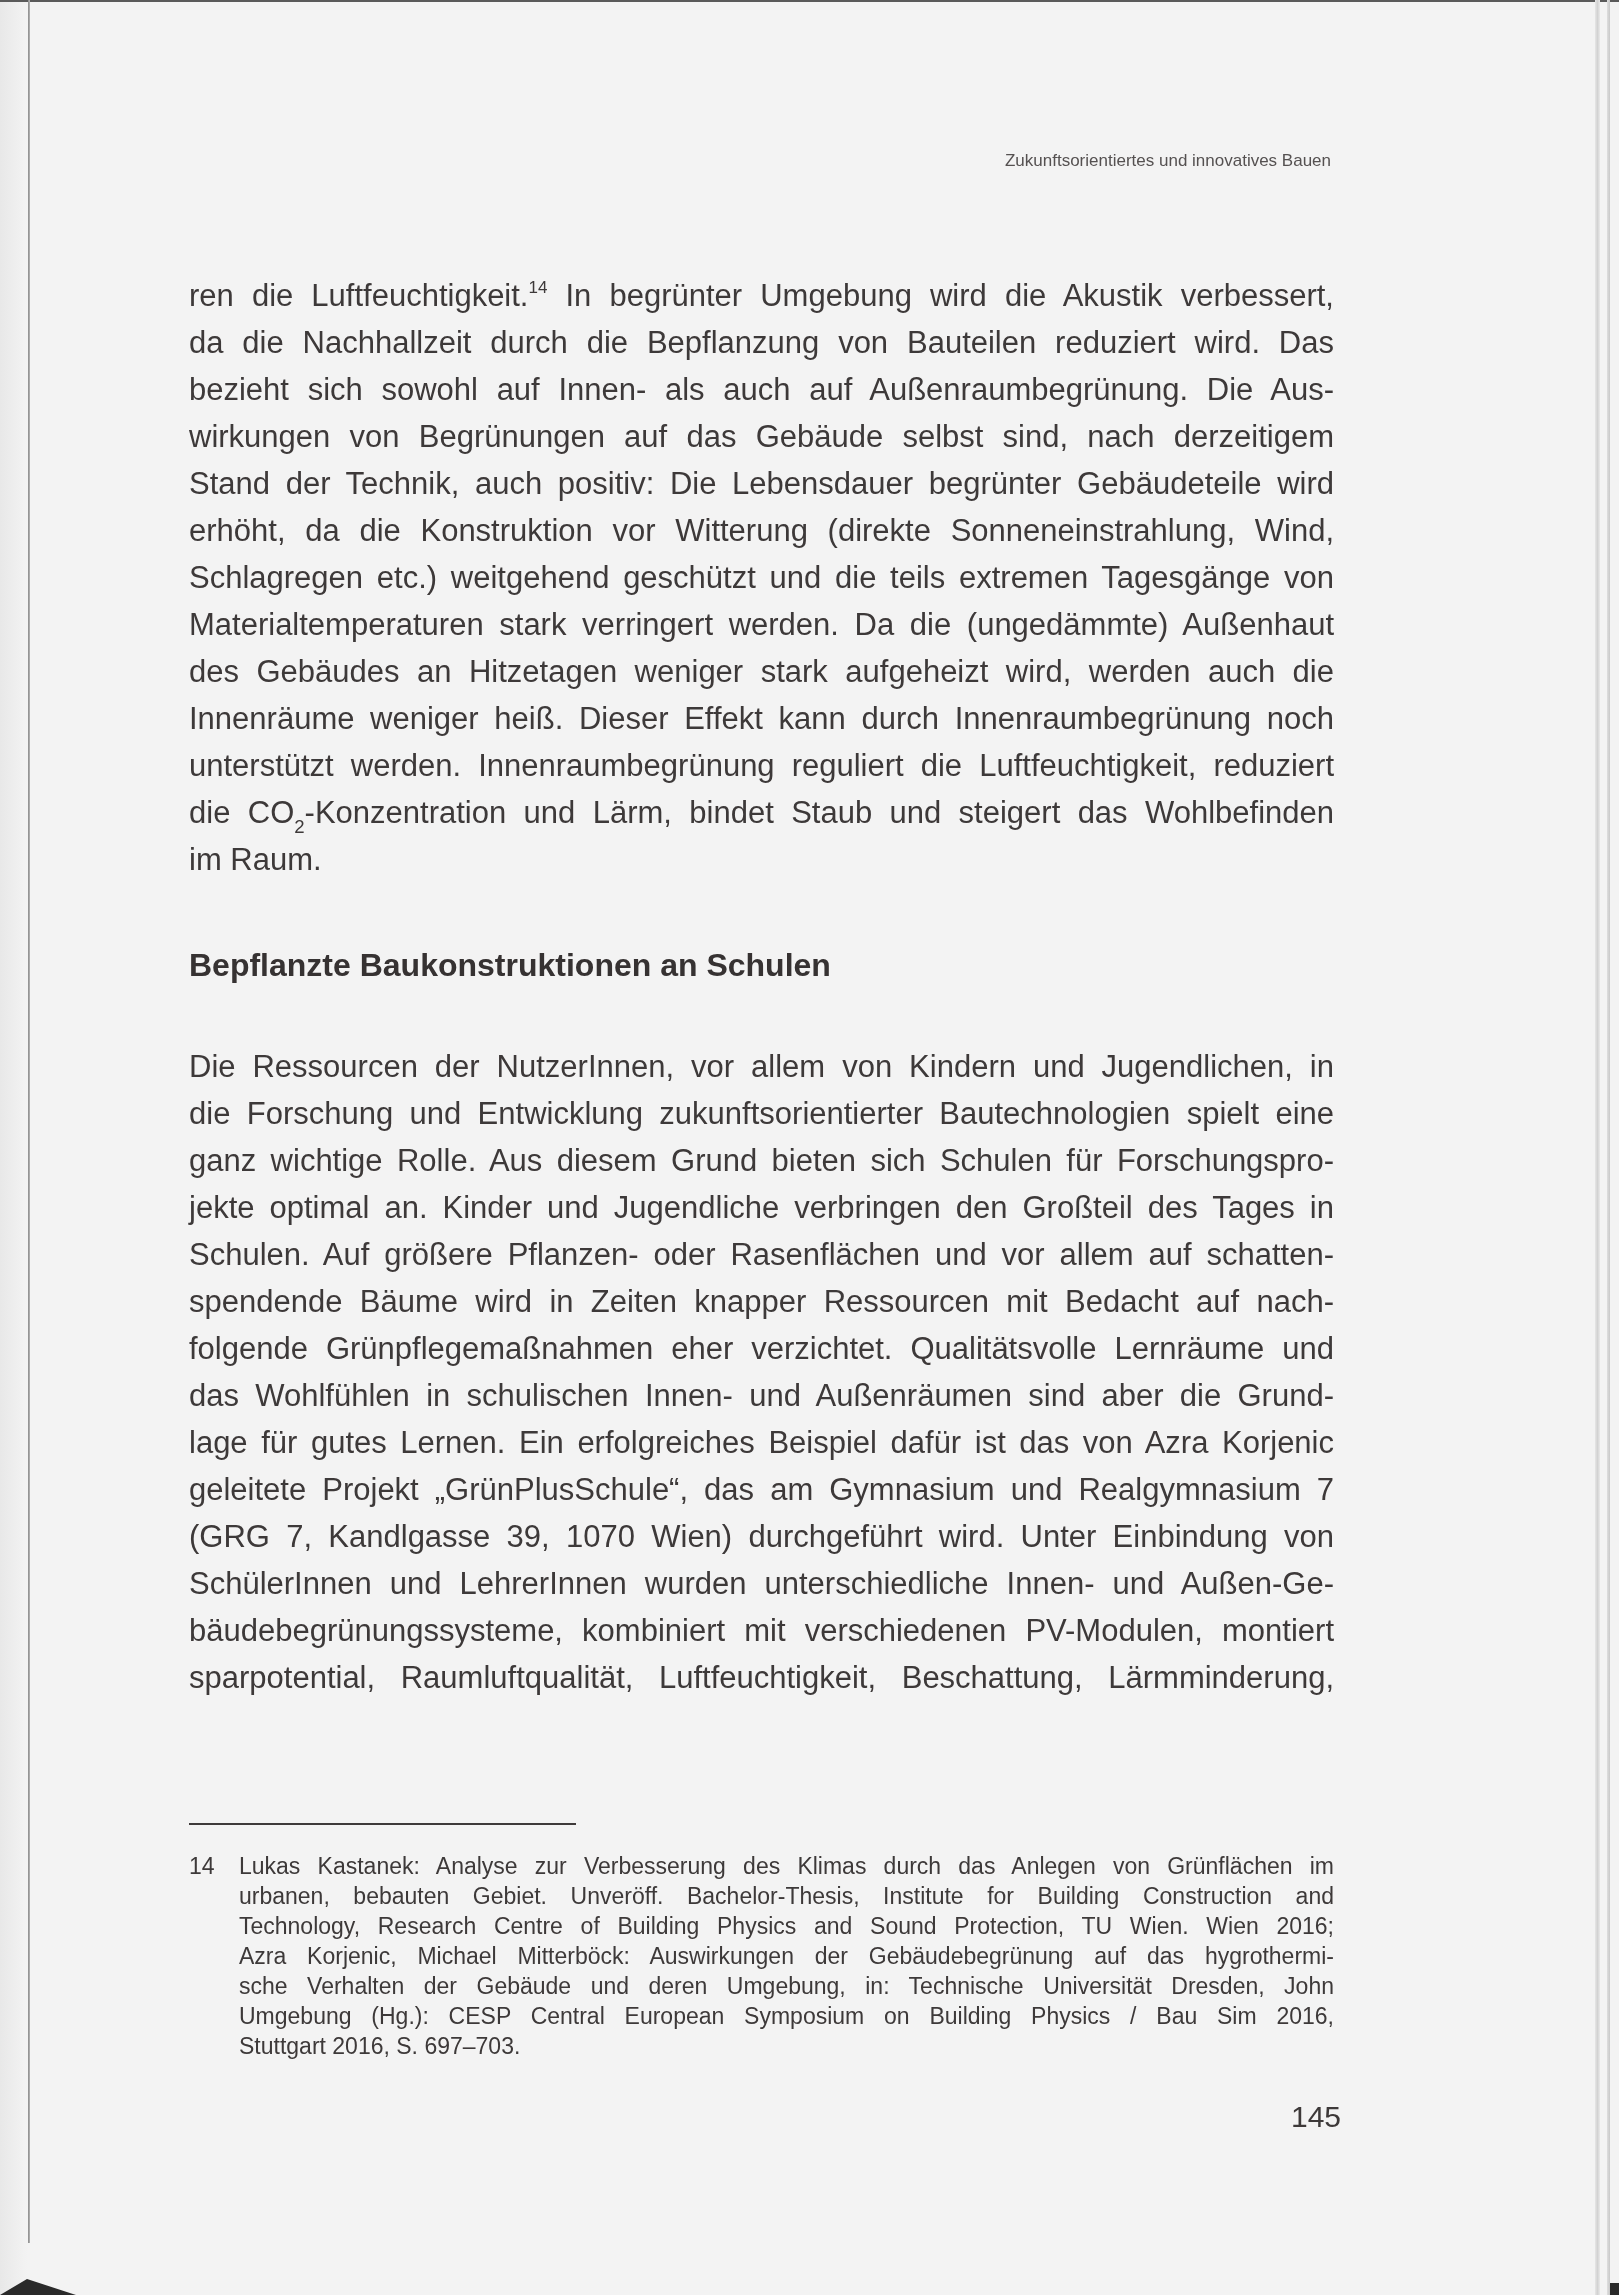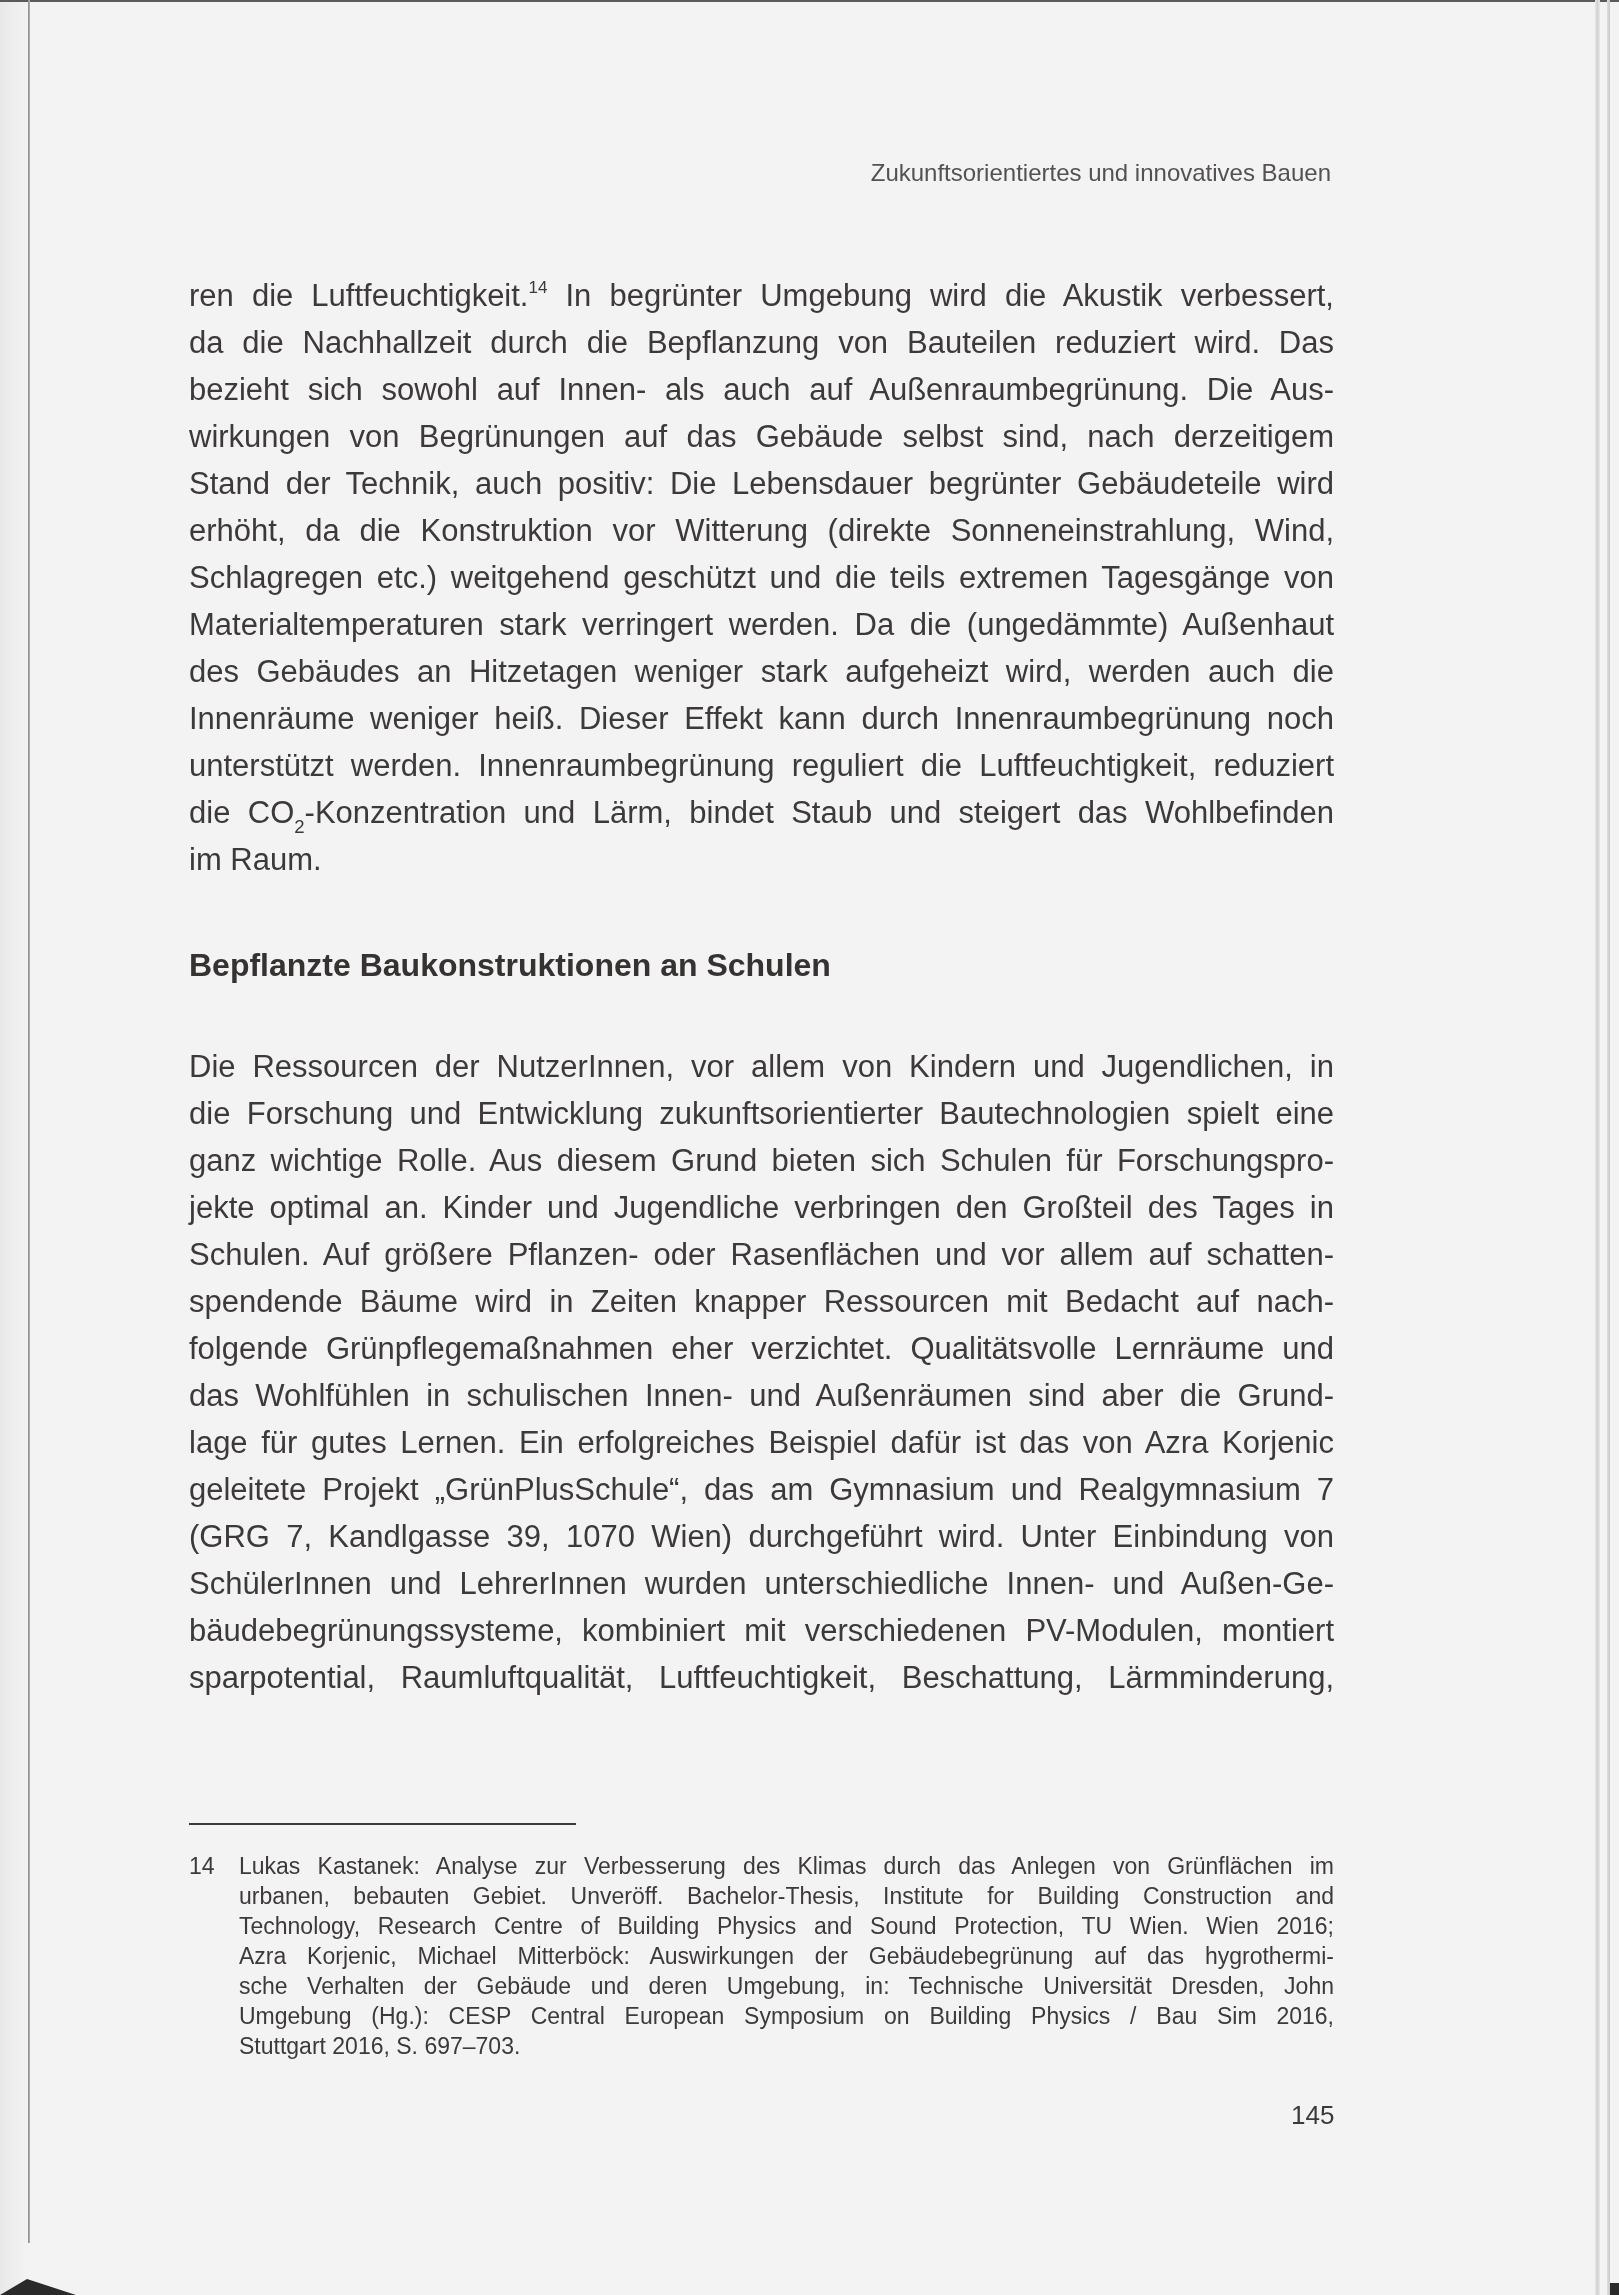--- a/index.html
+++ b/index.html
@@ -59,25 +59,24 @@
       width: 9.7px; height: 12px;
       background: #2a2a2a;
     }
 
     .running-head {
       position: absolute;
       left: 848px;
       top: 151px;
       width: 483px;
       text-align: right;
-      font-size: 24px;
+      font-size: 17px;
       color: #555151;
       letter-spacing: 0px;
       white-space: nowrap;
-      margin-top: 8px;
     }
 
     .body-block {
       position: absolute;
       left: 189px;
       width: 1145px;
     }
     .body-line {
       display: block;
       height: 47px;
@@ -152,21 +151,21 @@
       color: #3d3939;
     }
     .fn-line.last {
       text-align-last: left;
     }
 
     .page-number {
       position: absolute;
       left: 1291px;
       top: 2100px;
-      font-size: 26px;
+      font-size: 30px;
       color: #3d3939;
     }
   </style>
 </head>
 <body>
 
 <div class="scan"></div>
 <div class="top-edge"></div>
 <div class="gutter-line"></div>
 <div class="right-edge-1"></div>

